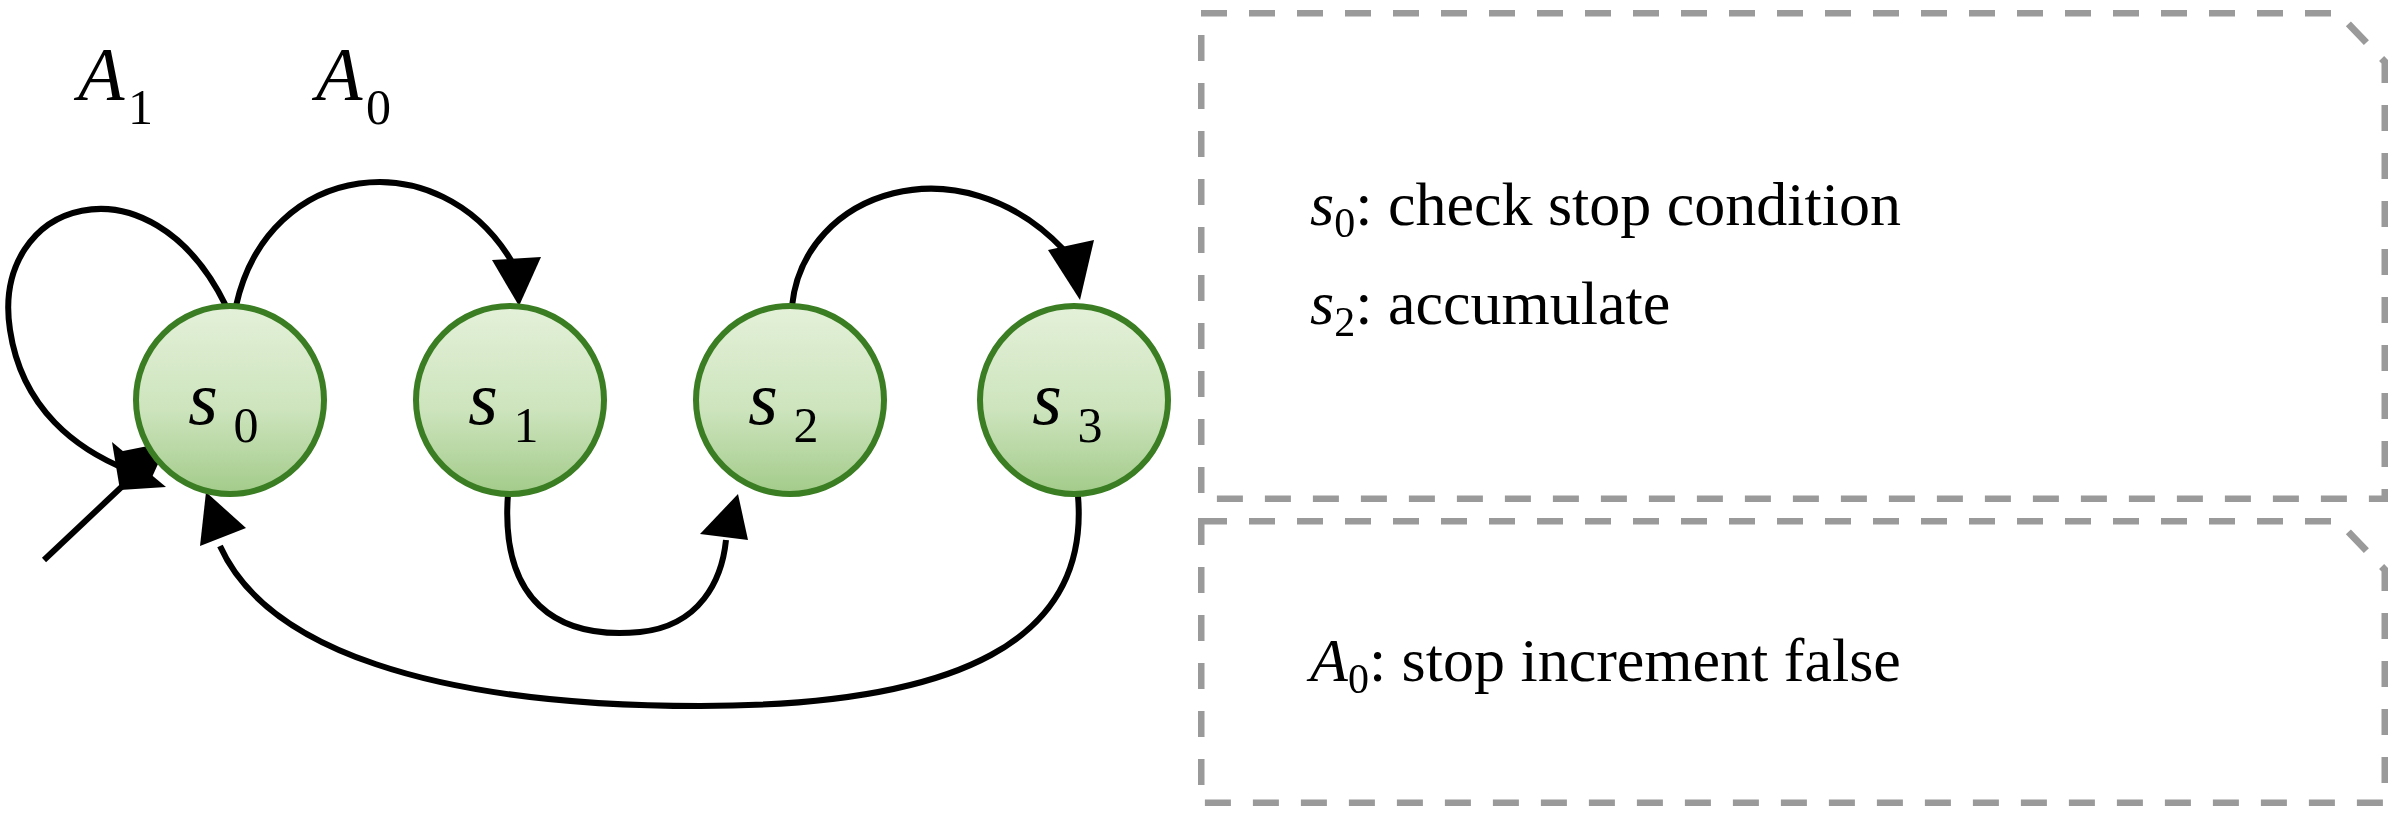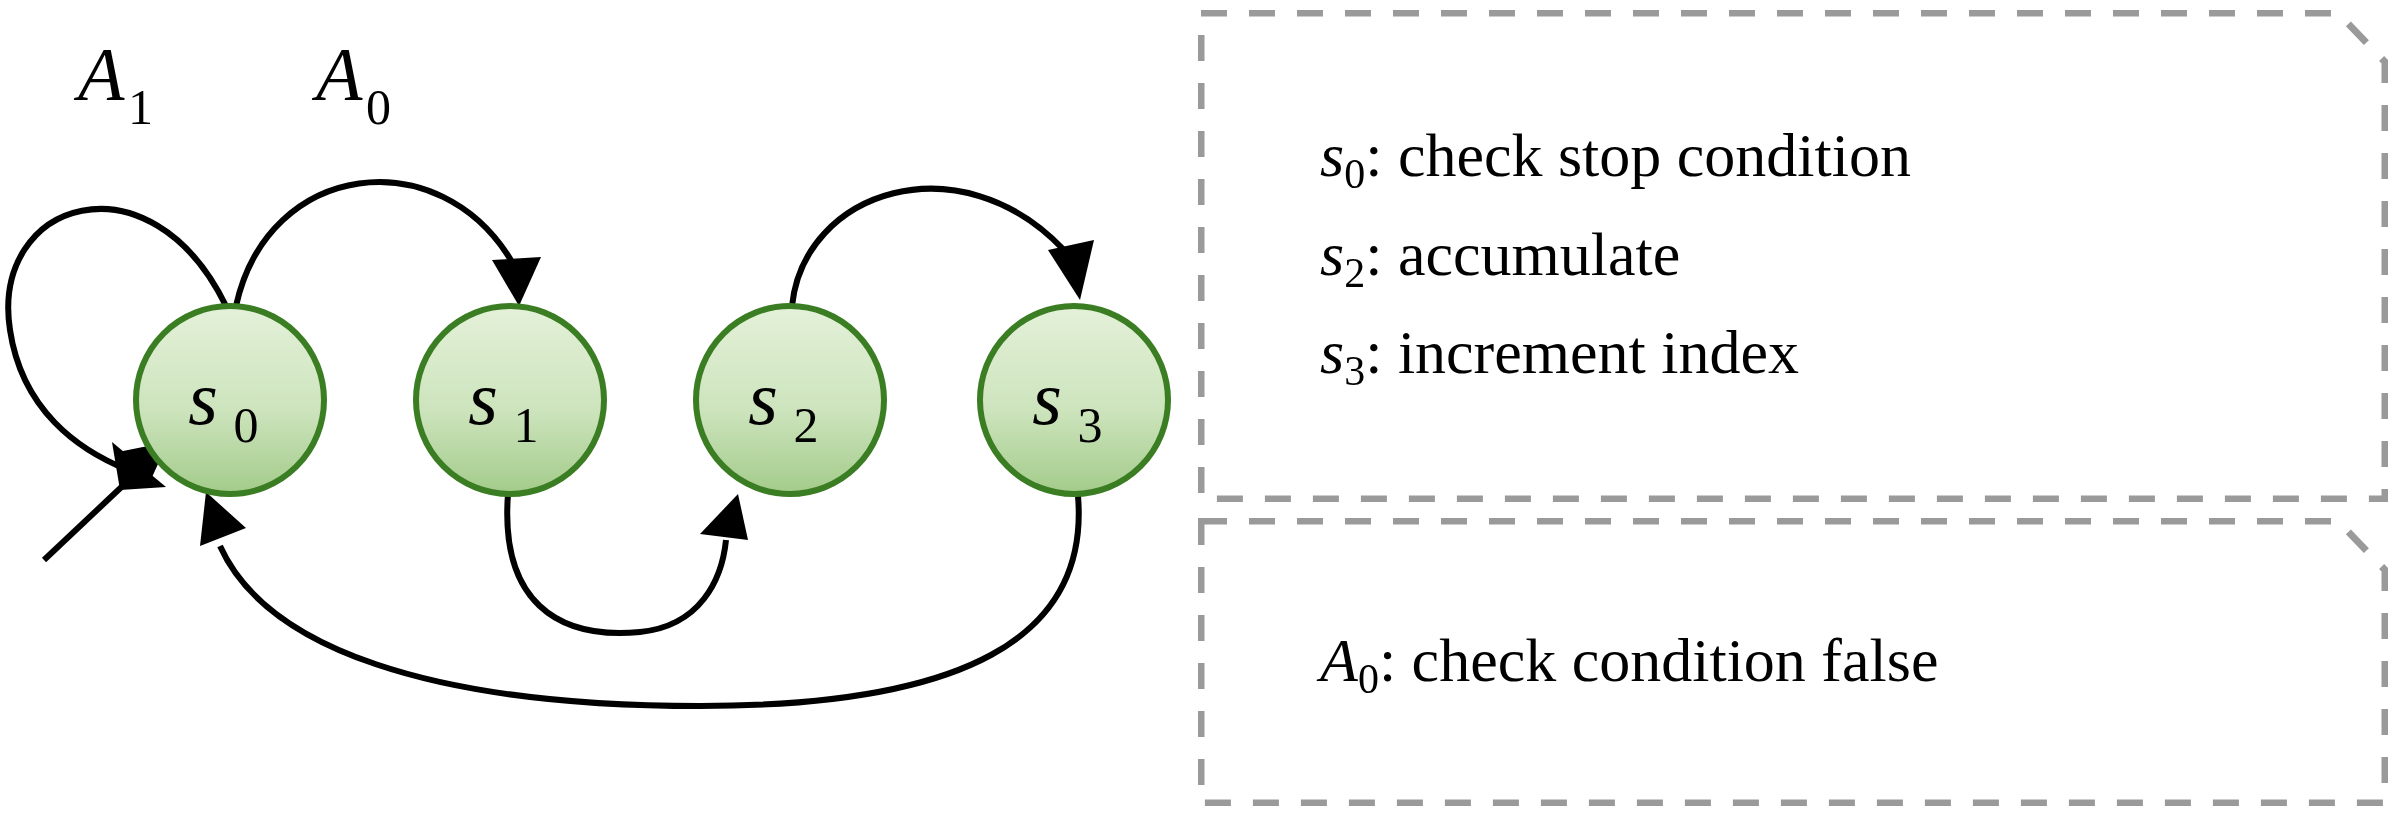--- a/index.html
+++ b/index.html
@@ -66,21 +66,21 @@
   .legend-border {
     position: absolute;
     left: 0;
     top: 0;
     width: 100%;
     height: 100%;
     pointer-events: none;
   }
   .legend-list {
     position: absolute;
-    left: 10px;
+    left: 0;
     top: 0;
     width: 100%;
     height: 100%;
     display: flex;
     flex-direction: column;
     justify-content: center;
     box-sizing: border-box;
     padding-left: 112px;
   }
   .legend-row {
@@ -190,30 +190,27 @@
     <svg class="legend-border" viewBox="0 0 1190 492" preserveAspectRatio="none">
       <path d="M 3,3 L 1140,3 L 1187,52 L 1187,489 L 3,489 Z" fill="none" stroke="#9a9a9a" stroke-width="7" stroke-dasharray="26 22" stroke-linecap="butt" vector-effect="non-scaling-stroke"></path>
     </svg>
     <div class="legend-list">
       <div class="legend-row">
         <span class="legend-sym">s</span><span class="legend-sym-sub">0</span><span class="legend-desc">: </span><span class="legend-desc">check stop condition</span>
       </div>
       <div class="legend-row">
         <span class="legend-sym">s</span><span class="legend-sym-sub">2</span><span class="legend-desc">: </span><span class="legend-desc">accumulate</span>
       </div>
-      <div class="legend-row">
-        <span class="legend-sym">s</span><span class="legend-sym-sub">3</span><span class="legend-desc">: </span><span class="legend-desc">increment index</span>
-      </div>
     </div>
   </div>
 
   <div class="legend-box" id="action-legend-box" style="left:1198px; top:518px; width:1190px; height:288px;">
     <svg class="legend-border" viewBox="0 0 1190 288" preserveAspectRatio="none">
       <path d="M 3,3 L 1140,3 L 1187,52 L 1187,285 L 3,285 Z" fill="none" stroke="#9a9a9a" stroke-width="7" stroke-dasharray="26 22" stroke-linecap="butt" vector-effect="non-scaling-stroke"></path>
     </svg>
     <div class="legend-list">
       <div class="legend-row">
-        <span class="legend-sym">A</span><span class="legend-sym-sub">0</span><span class="legend-desc">: </span><span class="legend-desc">check condition false</span>
+        <span class="legend-sym">A</span><span class="legend-sym-sub">0</span><span class="legend-desc">: </span><span class="legend-desc">stop increment false</span>
       </div>
     </div>
   </div>
 
 </div>
 
 </body></html>

